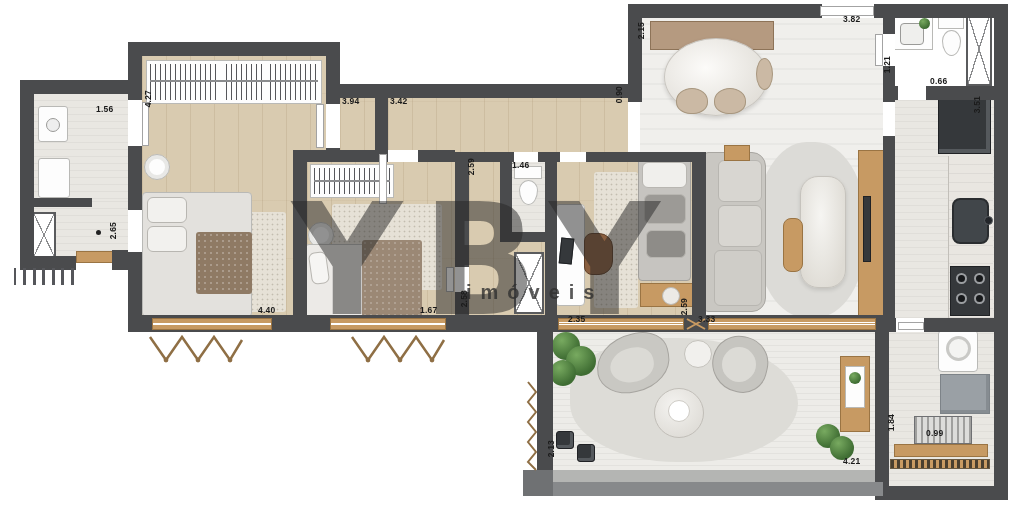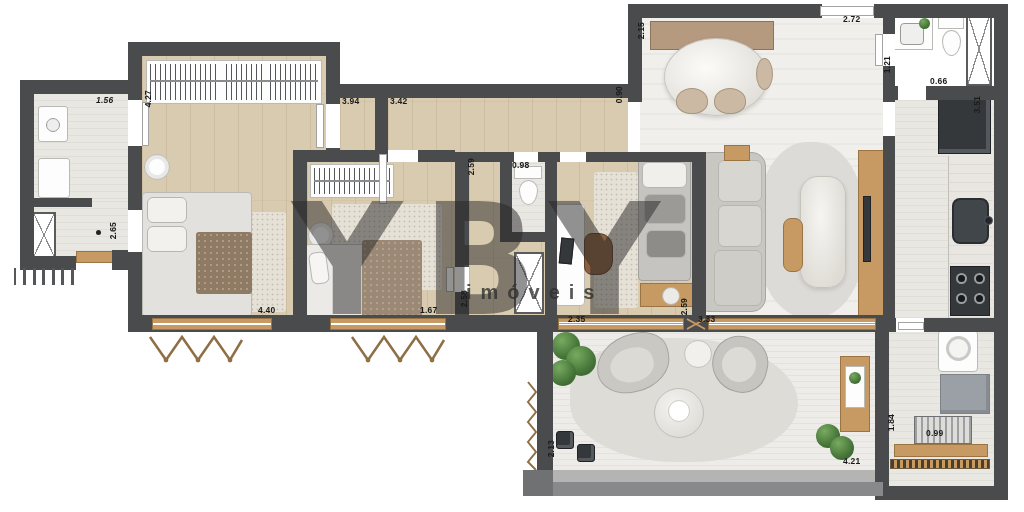--- a/index.html
+++ b/index.html
@@ -258,36 +258,36 @@
       <circle cx="82" cy="26" r="2.4" fill="#8f6f45"></circle>
   </svg>
   <svg class="abs" style="left:526px;top:380px" width="12" height="92">
     <polyline points="2,2 10,12 2,22 10,32 2,42 10,52 2,62 10,72 2,82 10,90" fill="none" stroke="#8f6f45" stroke-width="2"></polyline>
   </svg>
 
   <div id="wm-brand">YBY</div>
   <div id="wm-tag">imóveis</div>
 
   <div id="labels">
-      <span class="dim" style="left: 96px; top: 95px; font-style: italic;">1.56</span>
+      <span class="dim" style="left: 96px; top: 104px;">1.56</span>
       <span class="dim v" style="left: 143px; top: 90px;">4.27</span>
       <span class="dim v" style="left: 108px; top: 222px;">2.65</span>
       <span class="dim" style="left: 342px; top: 96px;">3.94</span>
       <span class="dim" style="left: 390px; top: 96px;">3.42</span>
       <span class="dim v" style="left: 614px; top: 86px;">0.90</span>
       <span class="dim v" style="left: 636px; top: 22px;">2.15</span>
-      <span class="dim" style="left: 843px; top: 14px;">2.72</span>
+      <span class="dim" style="left: 843px; top: 14px;">3.82</span>
       <span class="dim v" style="left: 882px; top: 56px;">1.21</span>
       <span class="dim" style="left: 930px; top: 76px;">0.66</span>
       <span class="dim v" style="left: 972px; top: 96px;">3.51</span>
       <span class="dim" style="left: 258px; top: 305px;">4.40</span>
       <span class="dim" style="left: 420px; top: 305px;">1.67</span>
       <span class="dim v" style="left: 466px; top: 158px;">2.59</span>
       <span class="dim v" style="left: 459px; top: 290px;">2.58</span>
-      <span class="dim" style="left: 512px; top: 160px;">0.98</span>
+      <span class="dim" style="left: 512px; top: 160px;">1.46</span>
       <span class="dim" style="left: 568px; top: 314px;">2.35</span>
       <span class="dim v" style="left: 679px; top: 298px;">2.59</span>
       <span class="dim" style="left: 698px; top: 314px;">3.33</span>
       <span class="dim v" style="left: 546px; top: 440px;">2.13</span>
       <span class="dim" style="left: 843px; top: 456px;">4.21</span>
       <span class="dim v" style="left: 886px; top: 414px;">1.84</span>
       <span class="dim" style="left: 926px; top: 428px;">0.99</span>
     </div>
 
 </div>

